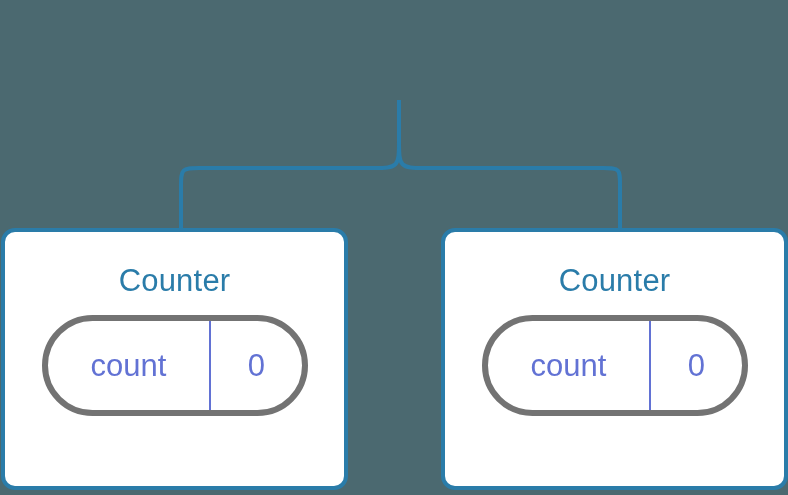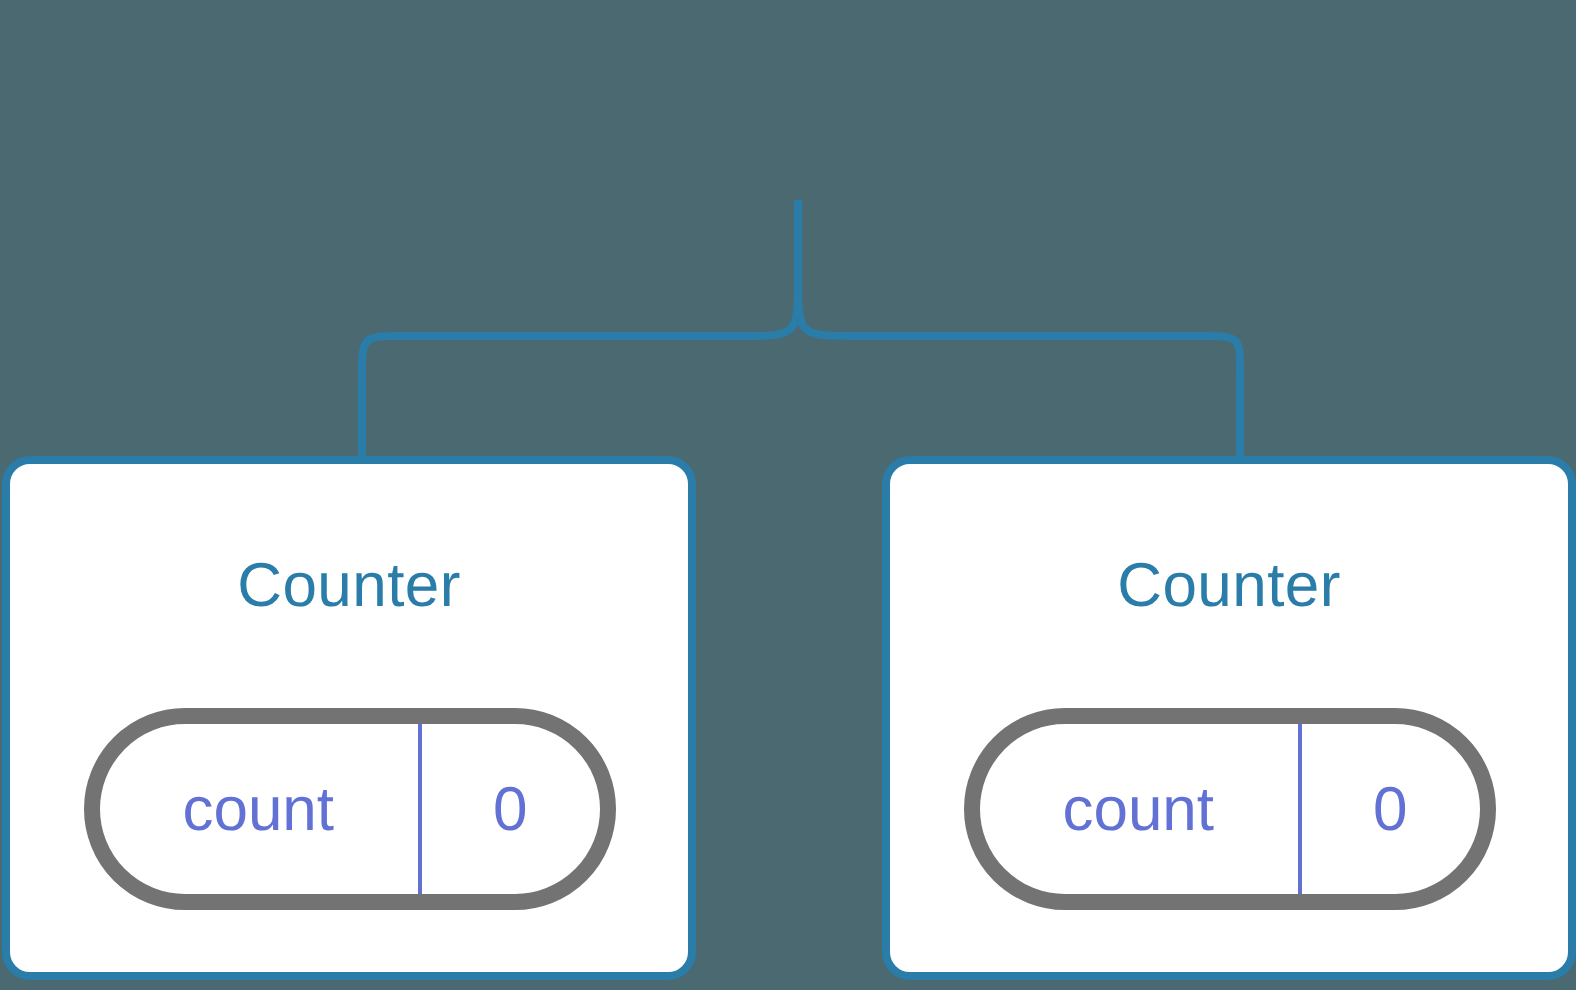--- a/index.html
+++ b/index.html
@@ -56,38 +56,38 @@
     color: #2a7ca9;
     letter-spacing: 0.2px;
     line-height: 1;
   }
 
   
   .node-component {
     top: 228px;
     height: 262px;
     border-radius: 14px;
-    padding-top: 45px;
+    padding-top: 33px;
   }
   .node-component.left  { left: 1px;   width: 347px; }
   .node-component.right { left: 441px; width: 347px; }
 
   .node-component .node-title {
     font-size: 31px;
     color: #2a7ca9;
     line-height: 1;
     letter-spacing: 0.2px;
   }
 
   
   .state-pill {
-    margin-top: 46px;
+    margin-top: 19px;
     width: 266px;
     height: 101px;
-    border: 8px solid #737373;
+    border: 6px solid #737373;
     border-radius: 52px;
     box-sizing: border-box;
     display: flex;
     align-items: stretch;
     background: transparent;
   }
   .state-key,
   .state-value {
     display: flex;
     align-items: center;

